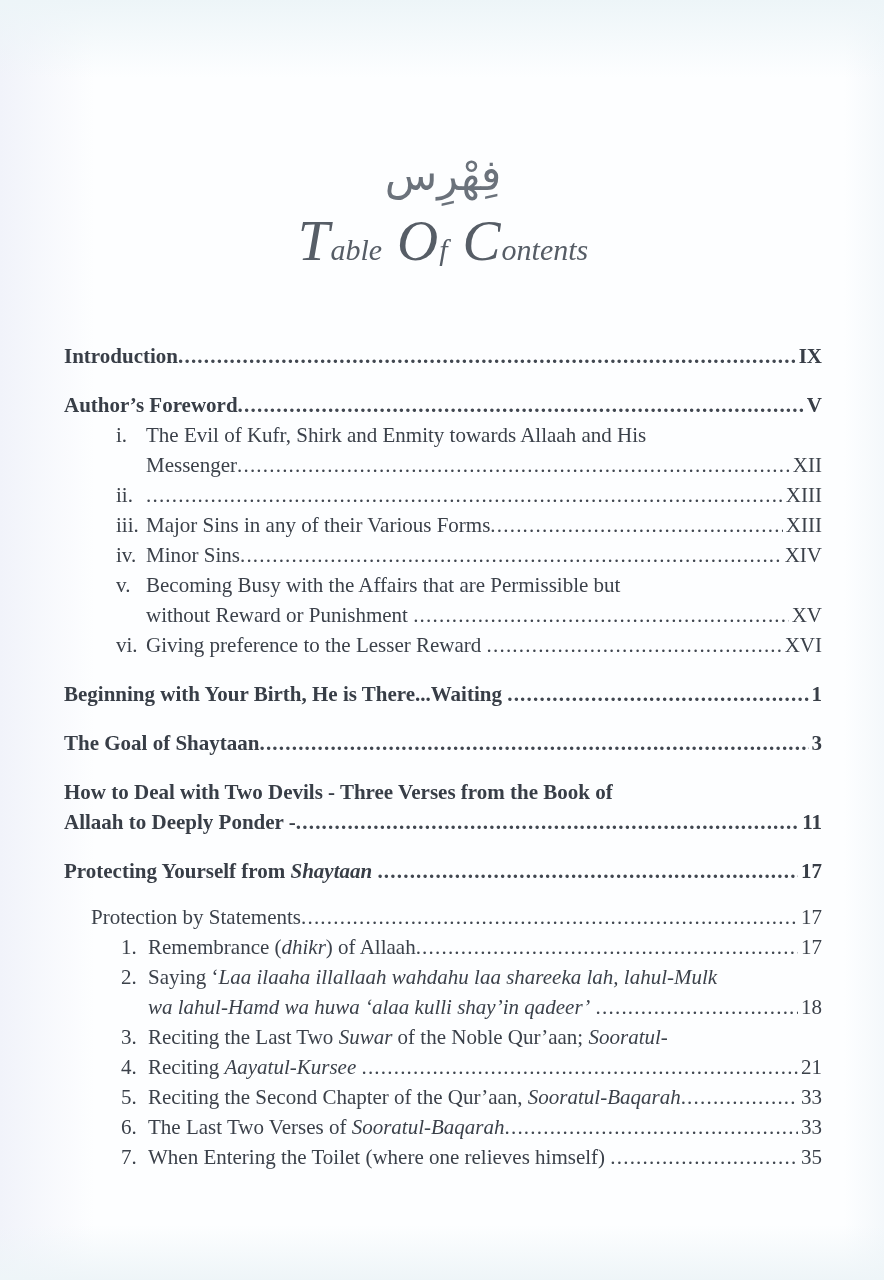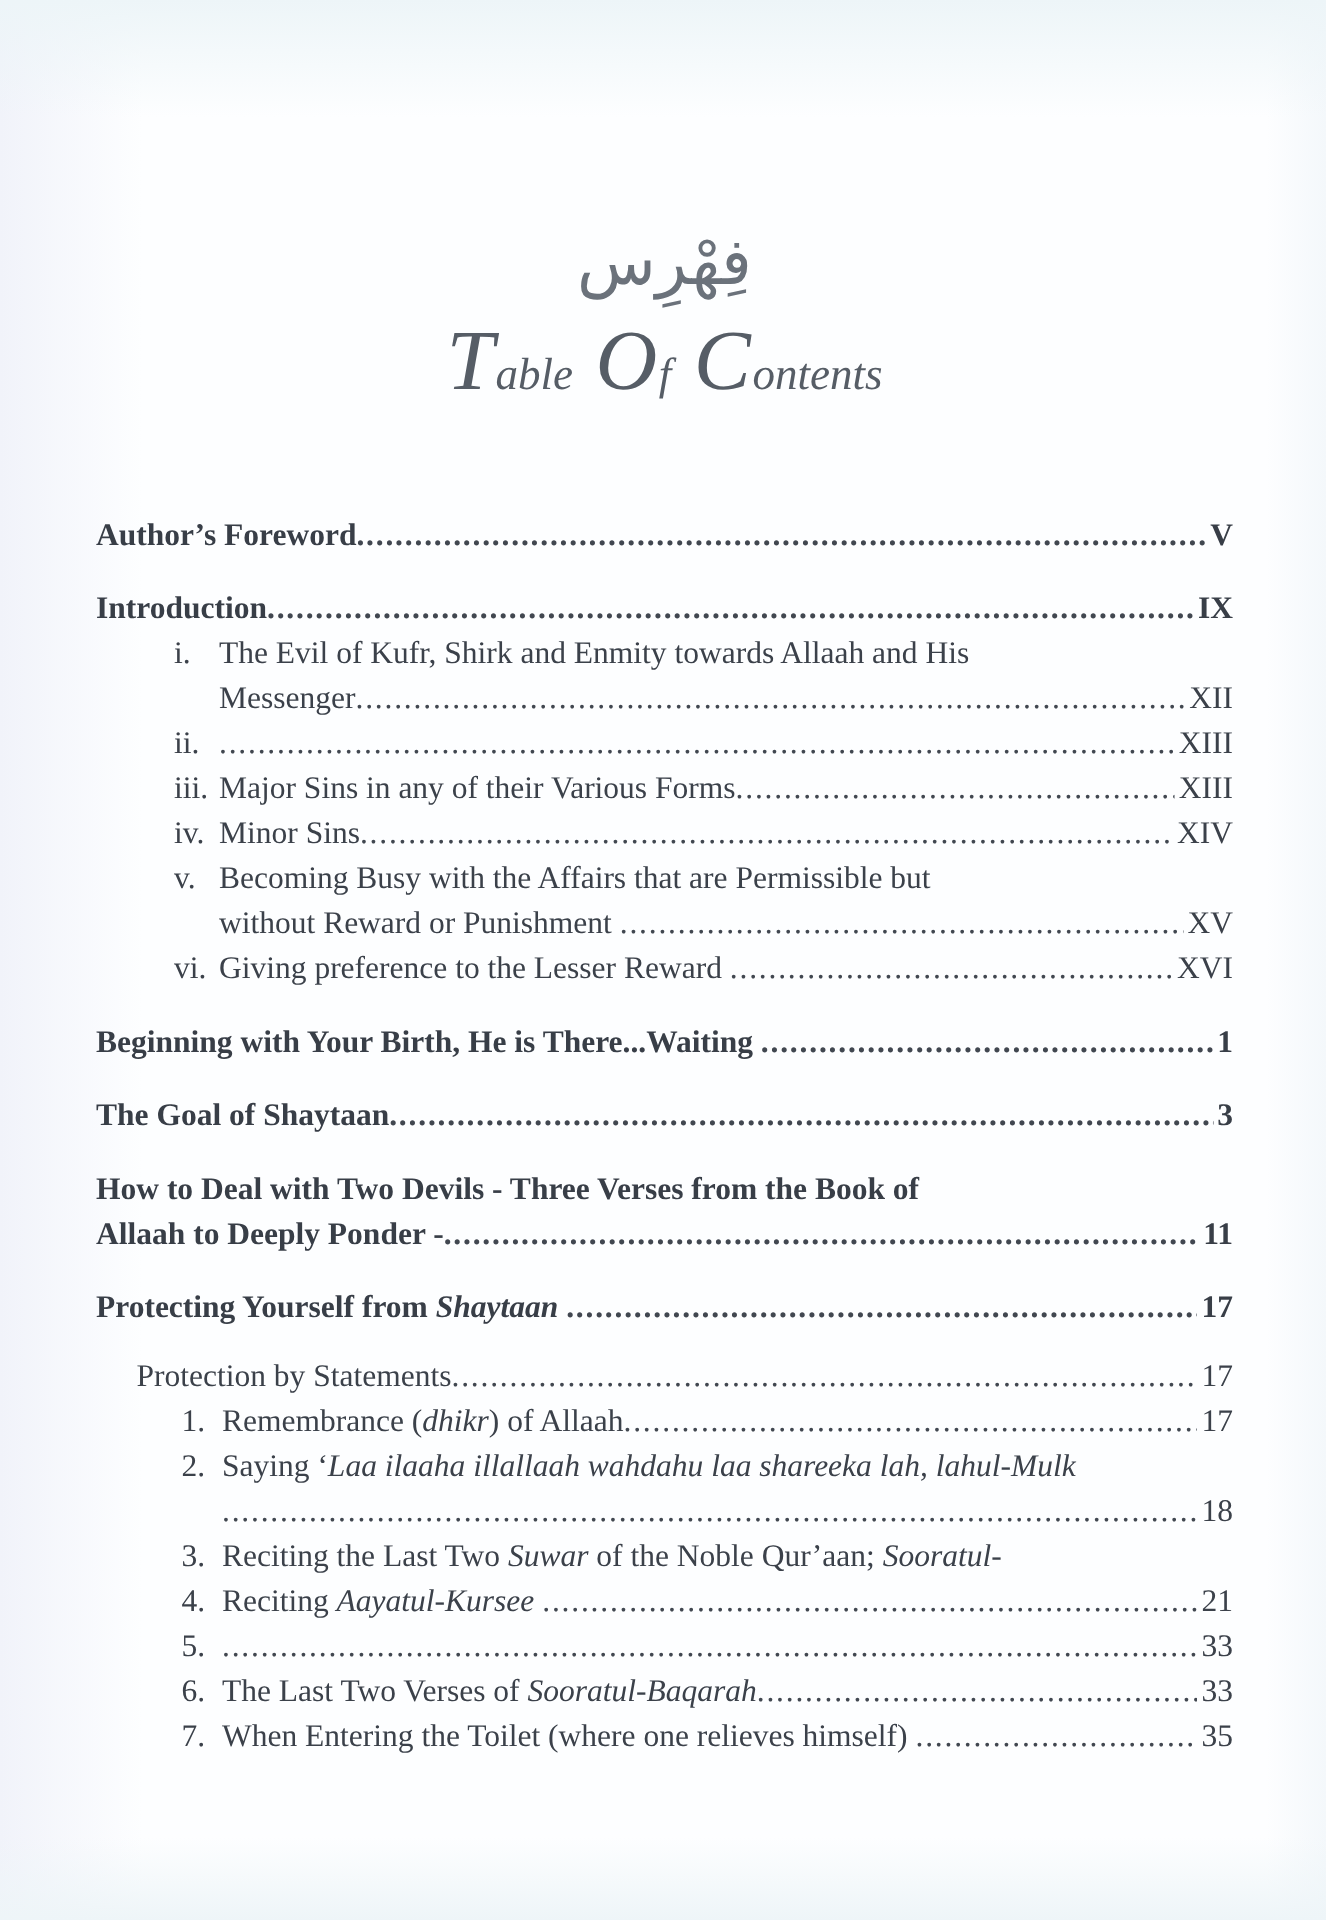--- a/index.html
+++ b/index.html
@@ -51,30 +51,30 @@
 <div class="sheet">
   <div class="header">
     <div class="calligraphy">فِهْرِس</div>
     <div class="title"><span class="grp"><span class="cap">T</span><span>able</span></span><span class="grp"><span class="cap">O</span><span>f</span></span><span class="grp"><span class="cap">C</span><span>ontents</span></span>
     </div>
   </div>
 
   <div class="toc">
       <div class="entry h">
         <div class="line last">
+          <span class="text"><span>Introduction</span></span>
+          <span class="dots"></span>
+          <span class="page">IX</span>
+        </div>
+      </div>
+      <div class="entry h">
+        <div class="line last">
           <span class="text"><span>Author’s Foreword</span></span>
           <span class="dots"></span>
           <span class="page">V</span>
-        </div>
-      </div>
-      <div class="entry h">
-        <div class="line last">
-          <span class="text"><span>Introduction</span></span>
-          <span class="dots"></span>
-          <span class="page">IX</span>
         </div>
       </div>
       <div class="entry roman">
         <div class="line">
           <span class="marker">i.</span>
           <span class="text"><span>The Evil of Kufr, Shirk and Enmity towards Allaah and His</span></span>
         </div>
         <div class="line cont last">
           <span class="text"><span>Messenger</span></span>
           <span class="dots"></span>
@@ -168,20 +168,21 @@
           <span class="dots"></span>
           <span class="page">17</span>
         </div>
       </div>
       <div class="entry num">
         <div class="line">
           <span class="marker">2.</span>
           <span class="text"><span>Saying ‘</span><span class="it">Laa ilaaha illallaah wahdahu laa shareeka lah, lahul-Mulk</span></span>
         </div>
         <div class="line cont last">
+          <span class="text"><span class="it">wa lahul-Hamd wa huwa ‘alaa kulli shay’in qadeer’</span><span> </span></span>
           <span class="dots"></span>
           <span class="page">18</span>
         </div>
       </div>
       <div class="entry num">
         <div class="line">
           <span class="marker">3.</span>
           <span class="text"><span>Reciting the Last Two </span><span class="it">Suwar</span><span> of the Noble Qur’aan; </span><span class="it">Sooratul-</span></span>
         </div>
       </div>
@@ -189,20 +190,21 @@
         <div class="line last">
           <span class="marker">4.</span>
           <span class="text"><span>Reciting </span><span class="it">Aayatul-Kursee</span><span> </span></span>
           <span class="dots"></span>
           <span class="page">21</span>
         </div>
       </div>
       <div class="entry num">
         <div class="line last">
           <span class="marker">5.</span>
+          <span class="text"><span>Reciting the Second Chapter of the Qur’aan, </span><span class="it">Sooratul-Baqarah</span></span>
           <span class="dots"></span>
           <span class="page">33</span>
         </div>
       </div>
       <div class="entry num">
         <div class="line last">
           <span class="marker">6.</span>
           <span class="text"><span>The Last Two Verses of </span><span class="it">Sooratul-Baqarah</span></span>
           <span class="dots"></span>
           <span class="page">33</span>

